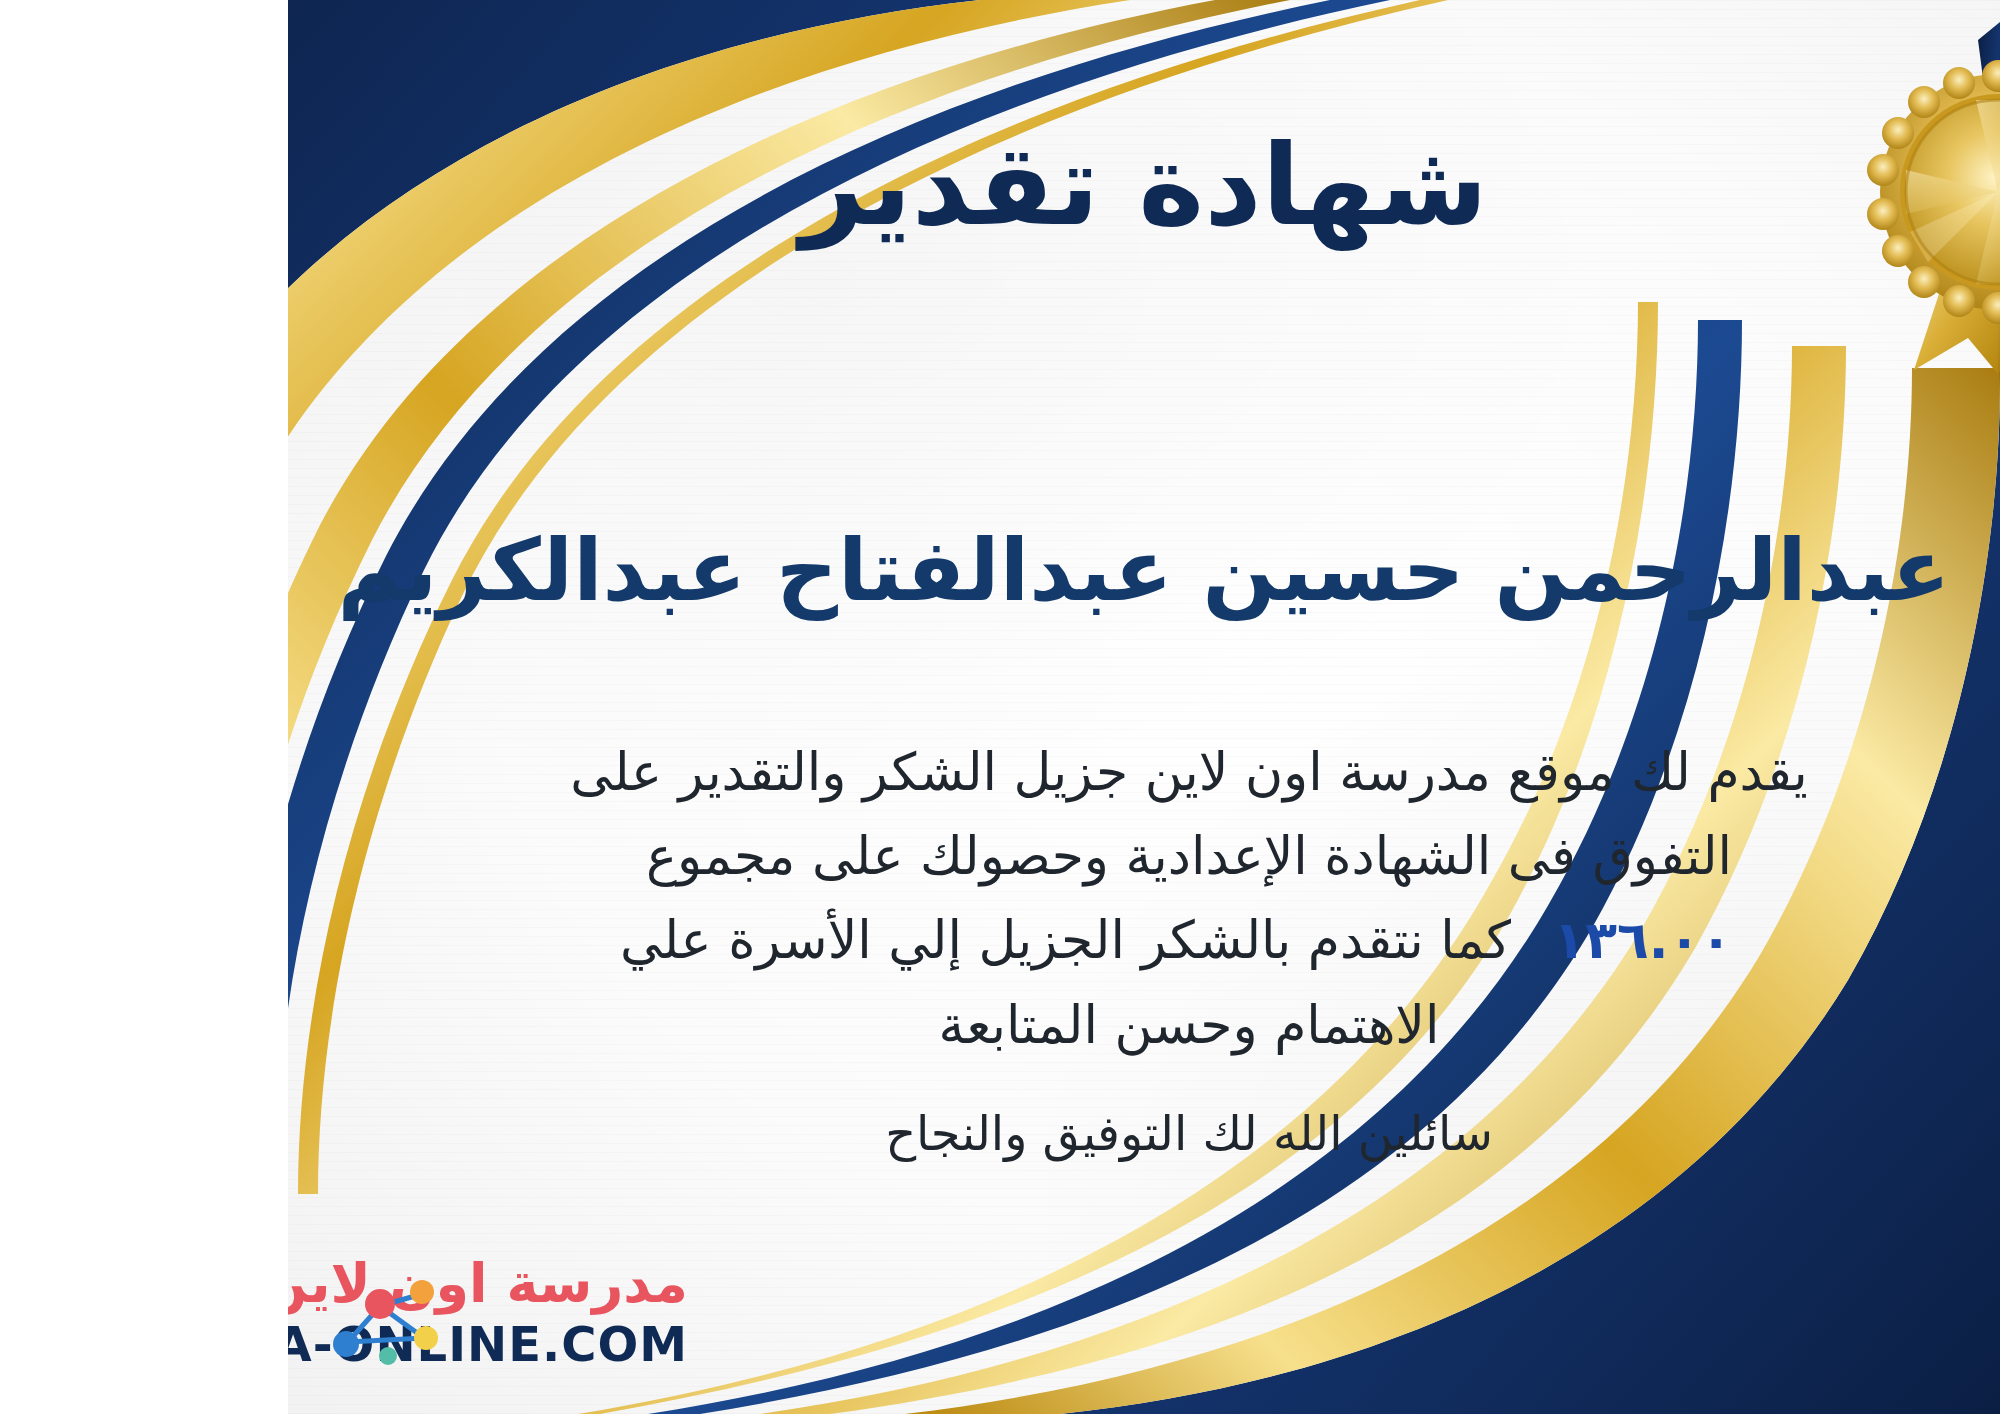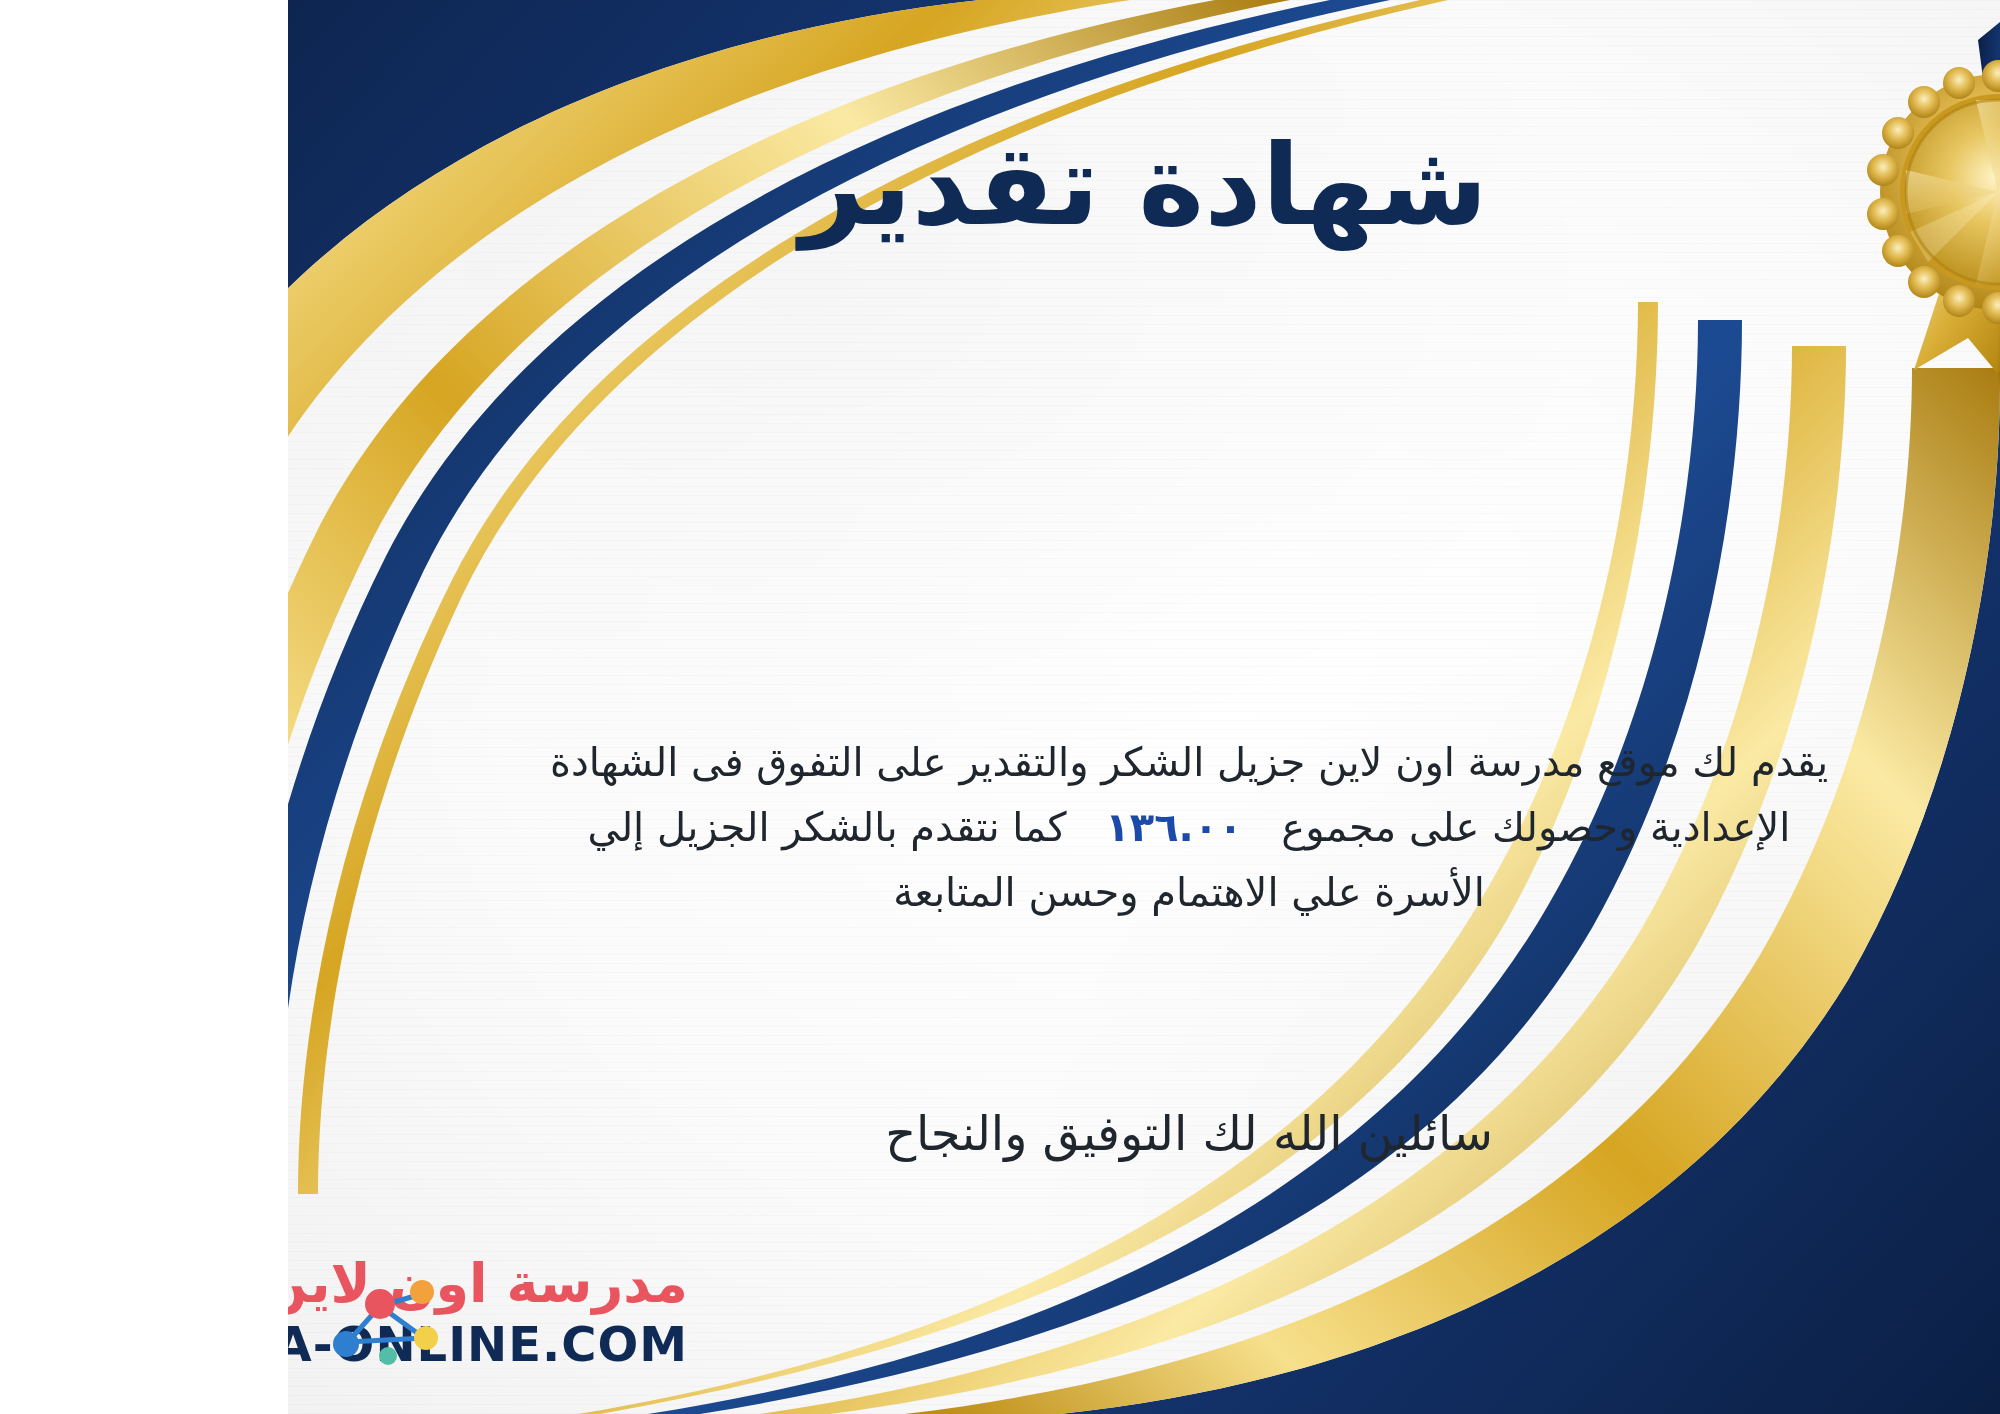--- a/index.html
+++ b/index.html
@@ -42,21 +42,21 @@
     text-align:center;
     font-size:86px;
     font-weight:700;
     color:#133a6b;
   }
   .body-text{
     position:absolute;
     top:730px;
     left:260px;right:170px;
     text-align:center;
-    font-size:40px;
+    font-size:52px;
     line-height:1.62;
     color:#20262e;
     font-weight:500;
   }
   .score{
     color:#1b4aa8;
     font-weight:700;
     padding:0 26px;
     letter-spacing:1px;
   }
@@ -222,20 +222,21 @@
           <path d="M 0 0 L 70 -70 L 88 -40 Z" fill="#fff4cb" opacity="0.5"></path>
           <path d="M 0 0 L -70 70 L -88 40 Z" fill="#fff4cb" opacity="0.45"></path>
         </g>
         <circle r="92" fill="none" stroke="#a87c0e" stroke-width="3" opacity="0.5"></circle>
       </g>
     </svg>
   </div>
 
   <div class="title">شهادة تقدير</div>
 
+  <div class="recipient">عبدالرحمن حسين عبدالفتاح عبدالكريم</div>
 
   <div class="body-text">
     <span>يقدم لك موقع مدرسة اون لاين جزيل الشكر  والتقدير على التفوق فى الشهادة الإعدادية وحصولك على مجموع</span>
     <span class="score">١٣٦.٠٠</span>
     <span>كما نتقدم  بالشكر الجزيل إلي الأسرة علي الاهتمام وحسن المتابعة</span>
   </div>
 
   <div class="closing">سائلين الله لك التوفيق  والنجاح</div>
 
   <div class="logo">

